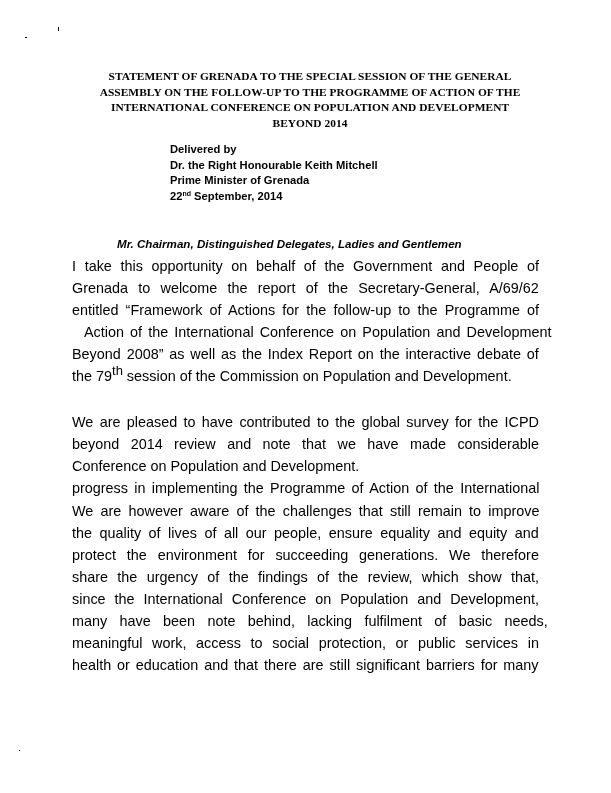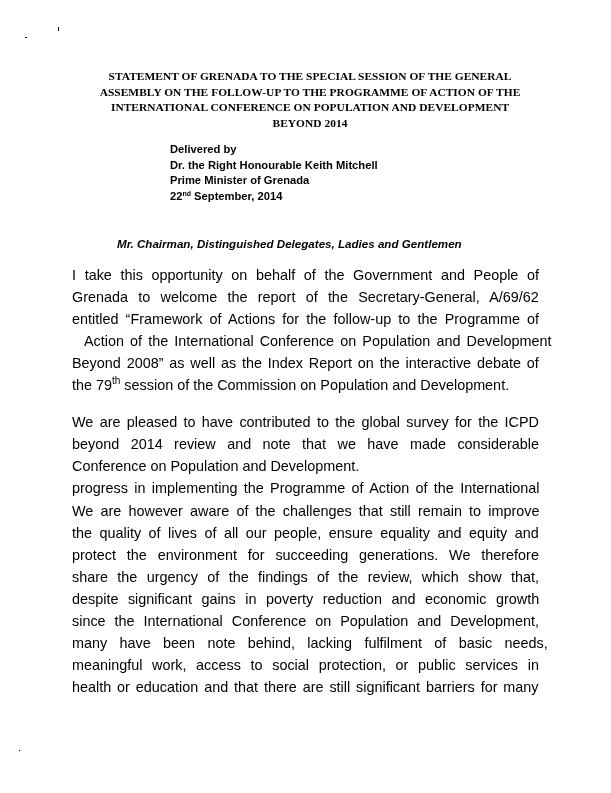--- a/index.html
+++ b/index.html
@@ -81,23 +81,23 @@
     .body-text .line {
       display: block;
       text-align: justify;
       text-align-last: justify;
       white-space: nowrap;
       height: 22px;
     }
     .body-text .line.last {
       text-align-last: left;
     }
-    .body-text sup { font-size: 10px; line-height: 0; vertical-align: 6px; }
+    .body-text sup { font-size: 13px; line-height: 0; vertical-align: 6px; }
 
-    .para-1 { top: 264px; }
+    .para-1 { top: 255px; }
     .para-2 { top: 411px; }
     .para-3 { top: 500px; }
   </style>
 </head>
 <body>
 
 <div class="page">
 
   <div class="speck speck-1"></div>
   <div class="speck speck-2"></div>
@@ -133,20 +133,19 @@
     <span class="line" style="display: block; word-spacing: 7.44444px; text-align-last: left;">beyond 2014 review and note that we have made considerable</span>
     <span class="line last">Conference on Population and Development.</span>
     <span class="line" style="display: block; word-spacing: 2.33333px; text-align-last: left;">progress in implementing the Programme of Action of the International</span>
   </div>
 
   <div class="body-text para-3">
     <span class="line" style="display: block; word-spacing: 3.18182px; text-align-last: left;">We are however aware of the challenges that still remain to improve</span>
     <span class="line" style="display: block; word-spacing: 3.5px; text-align-last: left;">the quality of lives of all our people, ensure equality and equity and</span>
     <span class="line" style="display: block; word-spacing: 6.85714px; text-align-last: left;">protect the environment for succeeding generations. We therefore</span>
     <span class="line" style="display: block; word-spacing: 5.36364px; text-align-last: left;">share the urgency of the findings of the review, which show that,</span>
-    <span class="line" style="display: block; word-spacing: 5.5px; text-align-last: left;">despite significant gains in poverty reduction and economic growth</span>
     <span class="line" style="display: block; word-spacing: 5px; text-align-last: left;">since the International Conference on Population and Development,</span>
     <span class="line" style="display: block; word-spacing: 8.33333px; text-align-last: left;">many have been note behind, lacking fulfilment of basic needs,</span>
     <span class="line" style="display: block; word-spacing: 5.66667px; text-align-last: left;">meaningful work, access to social protection, or public services in</span>
     <span class="line" style="display: block; word-spacing: 1.90909px; text-align-last: left;">health or education and that there are still significant barriers for many</span>
   </div>
 
 </div>
 
 </body></html>

